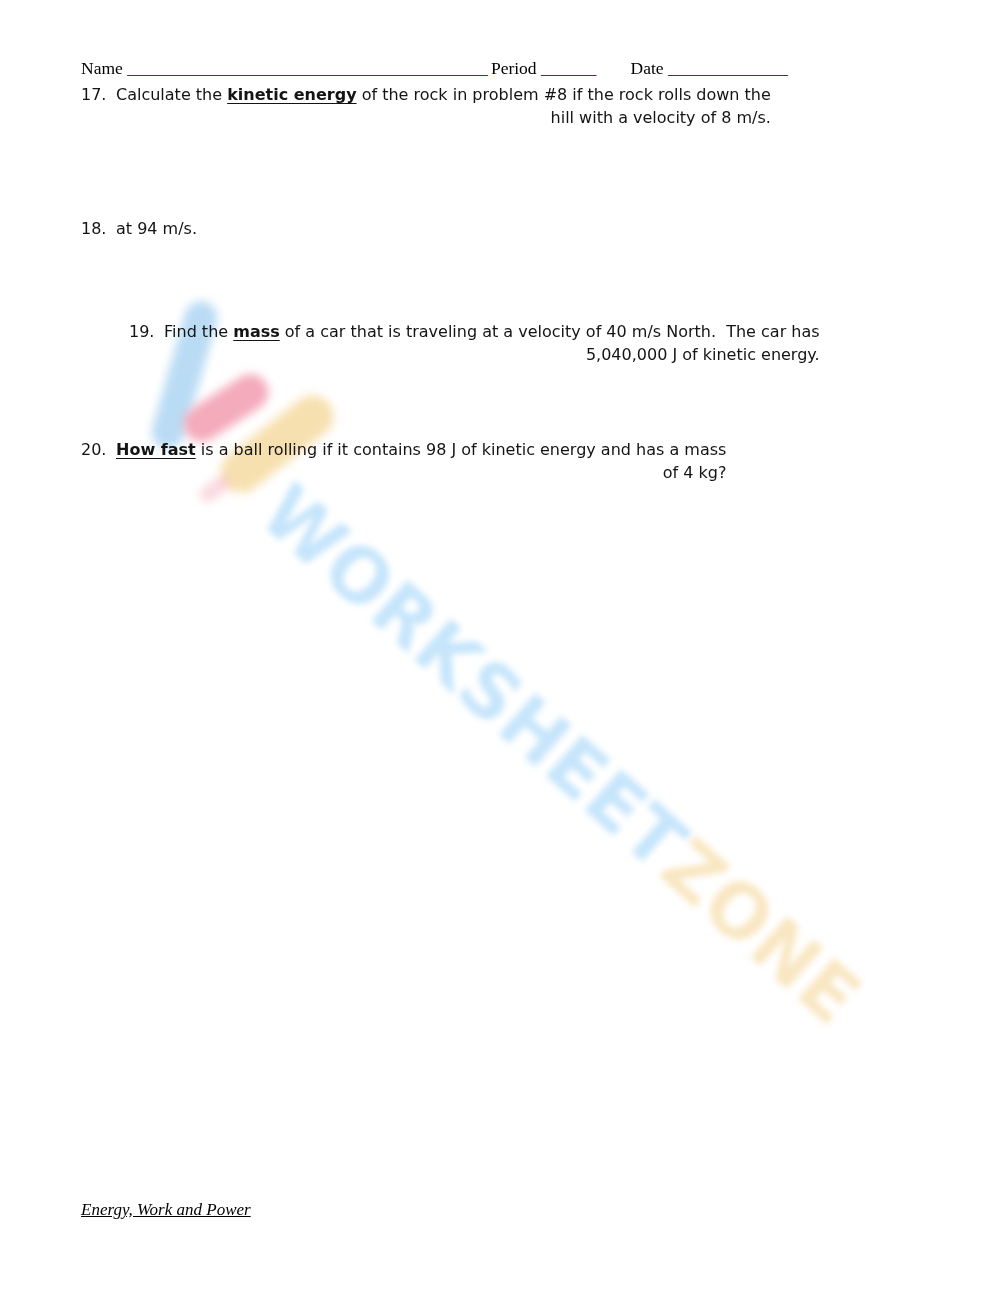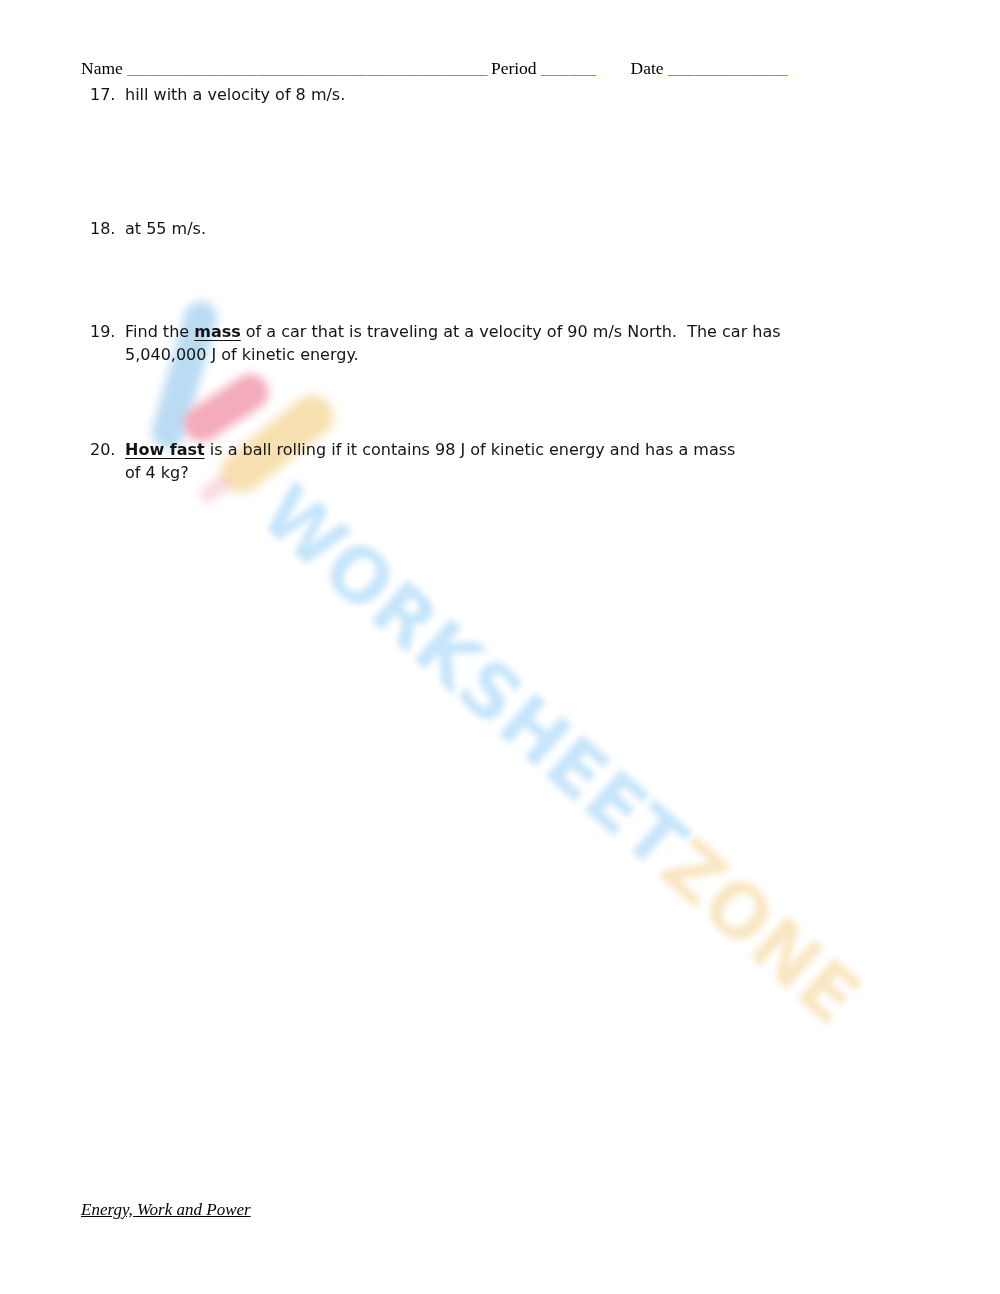--- a/index.html
+++ b/index.html
@@ -21,37 +21,38 @@
     position: absolute;
     left: 81px;
     top: 58px;
     z-index: 2;
     font-family: "Liberation Serif", serif;
     font-size: 17.5px;
     color: #000000;
     white-space: pre;
   }
   .header .seg { display: inline; }
-  .header .line { color: #8b5cf6; letter-spacing: 0.5px; }
+  .header .line { color: #701a75; letter-spacing: 0.5px; text-decoration: underline; }
   .header .period-label { margin-left: 3px; }
   .header .date-label { margin-left: 34px; }
 
   
   .question {
     position: absolute;
-    left: 90px;
+    left: 81px;
     z-index: 2;
     font-family: "DejaVu Sans", sans-serif;
     font-size: 16px;
     line-height: 23px;
     color: #141414;
+    text-align: right;
   }
   .q17 { top: 83px; }
   .q18 { top: 201px; margin-top: 16px; }
-  .q19 { top: 320px; }
+  .q19 { top: 320px; margin-left: 48px; }
   .q20 { top: 438px; }
   .q-num {
     position: absolute;
     left: 0;
     top: 0;
   }
   .q-body { margin-left: 35px; }
   .q-line {
     display: block;
     white-space: pre;
@@ -114,35 +115,36 @@
   <div class="capsule cap-yellow" style="background: rgb(246, 221, 168);"></div>
   <div class="capsule cap-pink-small" style="background: rgb(243, 162, 180);"></div>
 
   <div class="watermark"><span style="color: rgb(198, 229, 251);">WORKSHEET</span><span style="color: rgb(249, 231, 195);">ZONE</span></div>
 
   <div class="header"><span class="seg">Name</span><span class="seg"> </span><span class="seg line">_______________________________________</span><span class="seg period-label">Period</span><span class="seg"> </span><span class="seg line">______</span><span class="seg date-label">Date</span><span class="seg"> </span><span class="seg line">_____________</span></div>
 
   <div class="question q17">
     <span class="q-num">17.</span>
     <div class="q-body">
+      <span class="q-line"><span>Calculate the </span><span class="term">kinetic energy</span><span> of the rock in problem #8 if the rock rolls down the</span></span>
       <span class="q-line">hill with a velocity of 8 m/s.</span>
     </div>
   </div>
 
   <div class="question q18">
     <span class="q-num">18.</span>
     <div class="q-body">
-      <span class="q-line">at 55 m/s.</span>
+      <span class="q-line">at 94 m/s.</span>
     </div>
   </div>
 
   <div class="question q19">
     <span class="q-num">19.</span>
     <div class="q-body">
-      <span class="q-line"><span>Find the </span><span class="term">mass</span><span> of a car that is traveling at a velocity of 90 m/s North.  The car has</span></span>
+      <span class="q-line"><span>Find the </span><span class="term">mass</span><span> of a car that is traveling at a velocity of 40 m/s North.  The car has</span></span>
       <span class="q-line">5,040,000 J of kinetic energy.</span>
     </div>
   </div>
 
   <div class="question q20">
     <span class="q-num">20.</span>
     <div class="q-body">
       <span class="q-line"><span></span><span class="term">How fast</span><span> is a ball rolling if it contains 98 J of kinetic energy and has a mass</span></span>
       <span class="q-line">of 4 kg?</span>
     </div>

